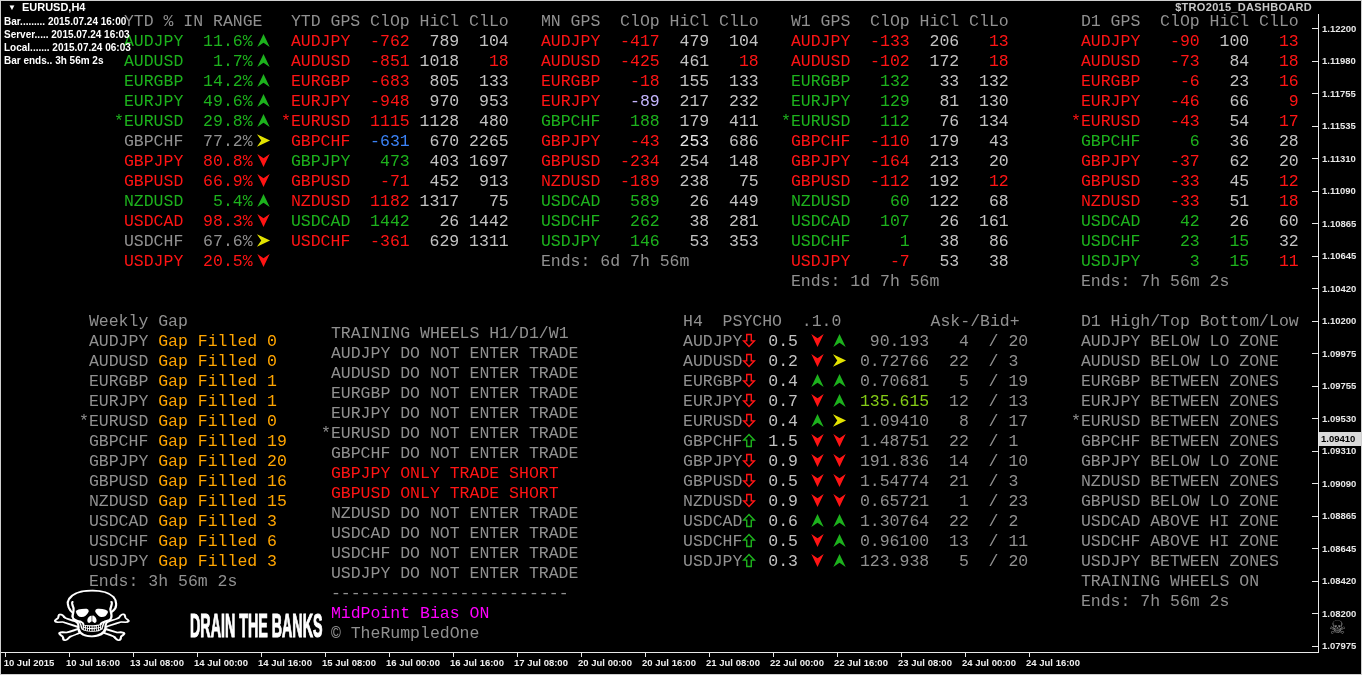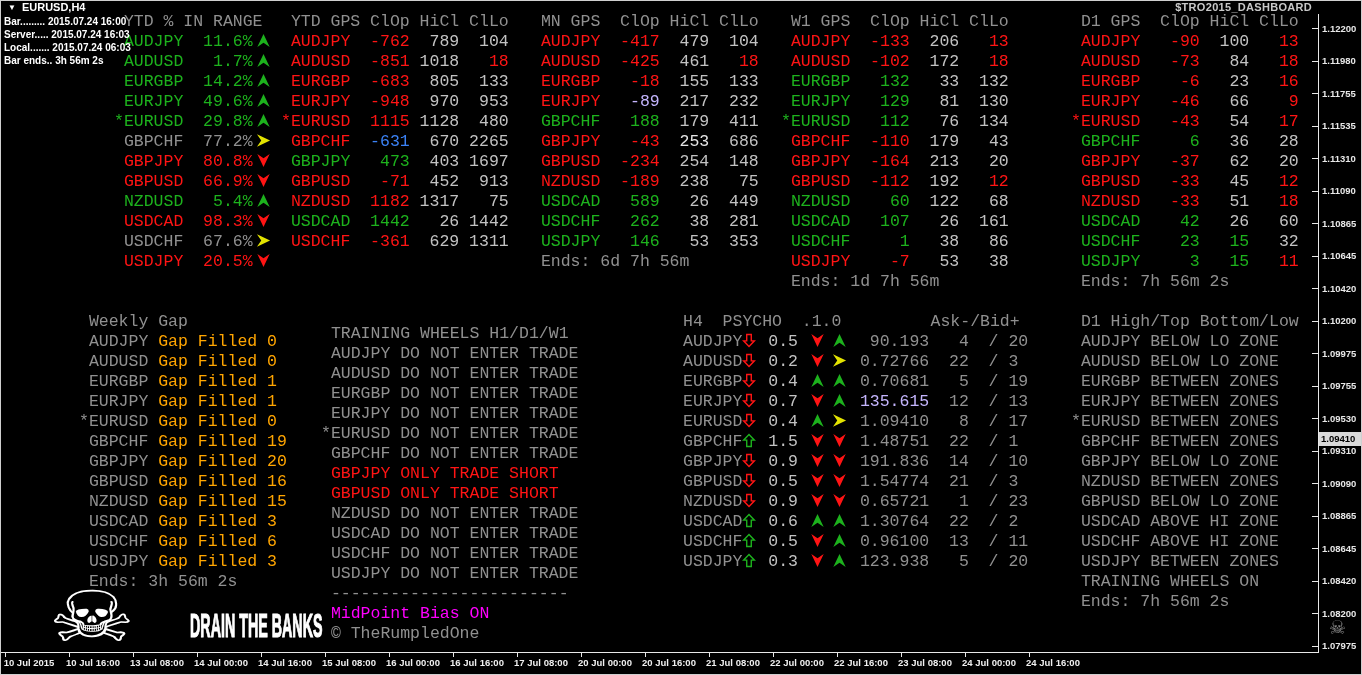--- a/index.html
+++ b/index.html
@@ -207,21 +207,21 @@
               <path d="M8 1 L14.6 15 L8 10.4 L1.4 15 Z" fill="#1db21d"></path>
             </svg></span><span class="aw"><svg width="15" height="15" viewBox="0 0 16 16">
               <path d="M8 1 L14.6 15 L8 10.4 L1.4 15 Z" fill="#1db21d"></path>
             </svg></span><span class="num w8" style="color:#909090">0.70681</span><span class="num w4" style="color:#909090">5</span><span class="num w4" style="color:#909090"> / </span><span class="num w3" style="color:#909090">19</span></div>
         <div class="r"><span class="pn" style="color:#909090">EURJPY</span><span class="ba"><svg width="14" height="15" viewBox="0 0 16 16">
               <path d="M8 14.8 L14.2 8.4 L10.6 8.4 L10.6 1.2 L5.4 1.2 L5.4 8.4 L1.8 8.4 Z" fill="none" stroke="#ff1414" stroke-width="1.6"></path>
             </svg></span><span class="num w4" style="color:#c2c2c2">0.7</span><span class="sp8"> </span><span class="aw"><svg width="15" height="15" viewBox="0 0 16 16">
               <path d="M8 15 L14.6 1 L8 5.6 L1.4 1 Z" fill="#ff1414"></path>
             </svg></span><span class="aw"><svg width="15" height="15" viewBox="0 0 16 16">
               <path d="M8 1 L14.6 15 L8 10.4 L1.4 15 Z" fill="#1db21d"></path>
-            </svg></span><span class="num w8" style="color:#c4b5fd">135.615</span><span class="num w4" style="color:#909090">12</span><span class="num w4" style="color:#909090"> / </span><span class="num w3" style="color:#909090">13</span></div>
+            </svg></span><span class="num w8" style="color:#84cc16">135.615</span><span class="num w4" style="color:#909090">12</span><span class="num w4" style="color:#909090"> / </span><span class="num w3" style="color:#909090">13</span></div>
         <div class="r"><span class="pn" style="color:#909090">EURUSD</span><span class="ba"><svg width="14" height="15" viewBox="0 0 16 16">
               <path d="M8 14.8 L14.2 8.4 L10.6 8.4 L10.6 1.2 L5.4 1.2 L5.4 8.4 L1.8 8.4 Z" fill="none" stroke="#ff1414" stroke-width="1.6"></path>
             </svg></span><span class="num w4" style="color:#c2c2c2">0.4</span><span class="sp8"> </span><span class="aw"><svg width="15" height="15" viewBox="0 0 16 16">
               <path d="M8 1 L14.6 15 L8 10.4 L1.4 15 Z" fill="#1db21d"></path>
             </svg></span><span class="aw"><svg width="15" height="15" viewBox="0 0 16 16">
               <path d="M15 8 L1 1.4 L5.6 8 L1 14.6 Z" fill="#e3e300"></path>
             </svg></span><span class="num w8" style="color:#909090">1.09410</span><span class="num w4" style="color:#909090">8</span><span class="num w4" style="color:#909090"> / </span><span class="num w3" style="color:#909090">17</span></div>
         <div class="r"><span class="pn" style="color:#909090">GBPCHF</span><span class="ba"><svg width="14" height="15" viewBox="0 0 16 16">
               <path d="M8 1.2 L14.2 7.6 L10.6 7.6 L10.6 14.8 L5.4 14.8 L5.4 7.6 L1.8 7.6 Z" fill="none" stroke="#1db21d" stroke-width="1.6"></path>
             </svg></span><span class="num w4" style="color:#c2c2c2">1.5</span><span class="sp8"> </span><span class="aw"><svg width="15" height="15" viewBox="0 0 16 16">

